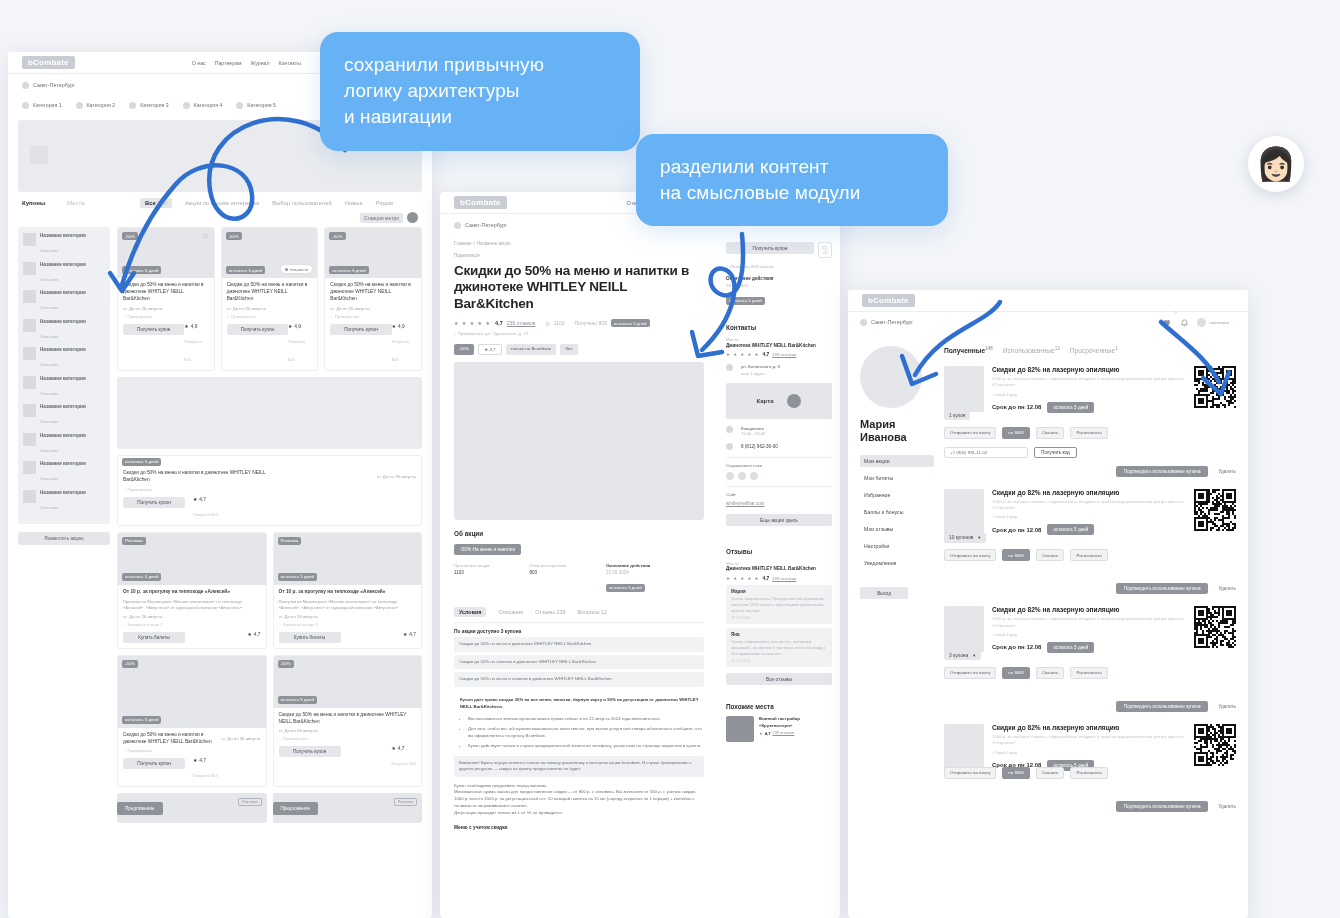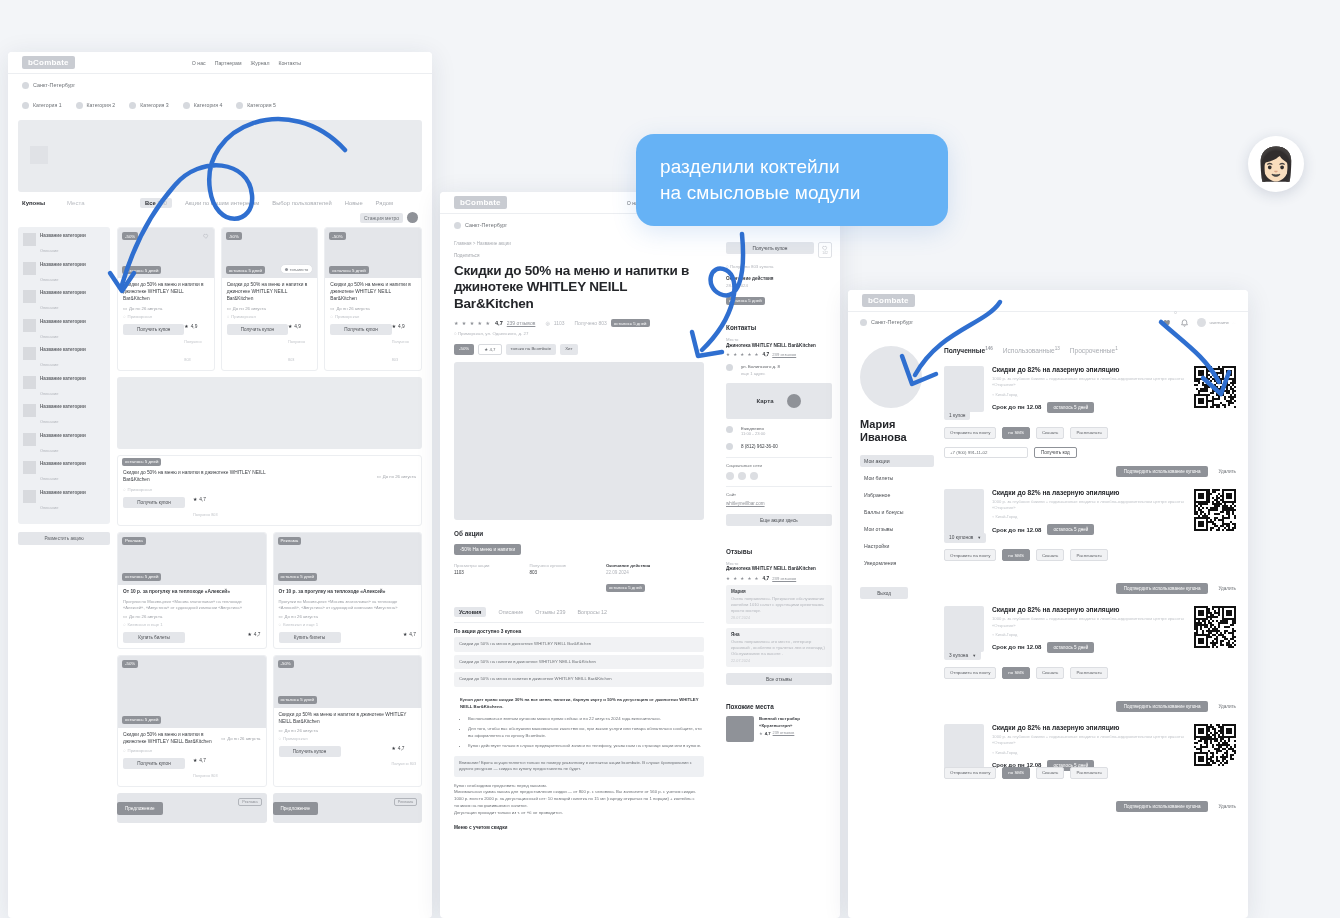--- a/index.html
+++ b/index.html
@@ -1839,22 +1839,25 @@
   <svg class="arrow" style="left:880px; top:300px; width:140px; height:110px;">
     <path d="M120 2 C 105 25, 60 30, 35 75" fill="none" stroke="#2f6fd0" stroke-width="4.5" stroke-linecap="round"></path>
     <path d="M22 56 L32 84 L56 74" fill="none" stroke="#2f6fd0" stroke-width="4.5" stroke-linecap="round" stroke-linejoin="round"></path>
   </svg>
 
   <svg class="arrow" style="left:1155px; top:320px; width:90px; height:90px;">
     <path d="M6 2 C 28 22, 50 36, 64 62" fill="none" stroke="#2f6fd0" stroke-width="4.5" stroke-linecap="round"></path>
     <path d="M48 58 L66 74 L74 52" fill="none" stroke="#2f6fd0" stroke-width="4.5" stroke-linecap="round" stroke-linejoin="round"></path>
   </svg>
 
-
-  <div class="callout" style="left:636px; top:134px; width:312px; white-space:pre-line;">разделили коктейли
+  <div class="callout" style="left:320px; top:32px; width:320px; white-space:pre-line;">сохранили привычную
+логику архитектуры
+и навигации</div>
+
+  <div class="callout" style="left:636px; top:134px; width:312px; white-space:pre-line;">разделили контент
 на смысловые модули</div>
 
 
   <div class="avatar-badge" style="left:1248px; top:136px;">
     <span>👩🏻</span>
   </div>
 
 </div>
 
 </body></html>

